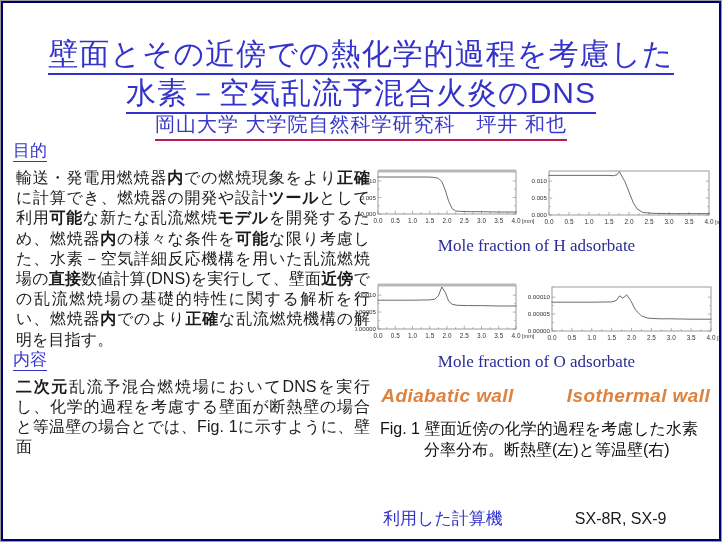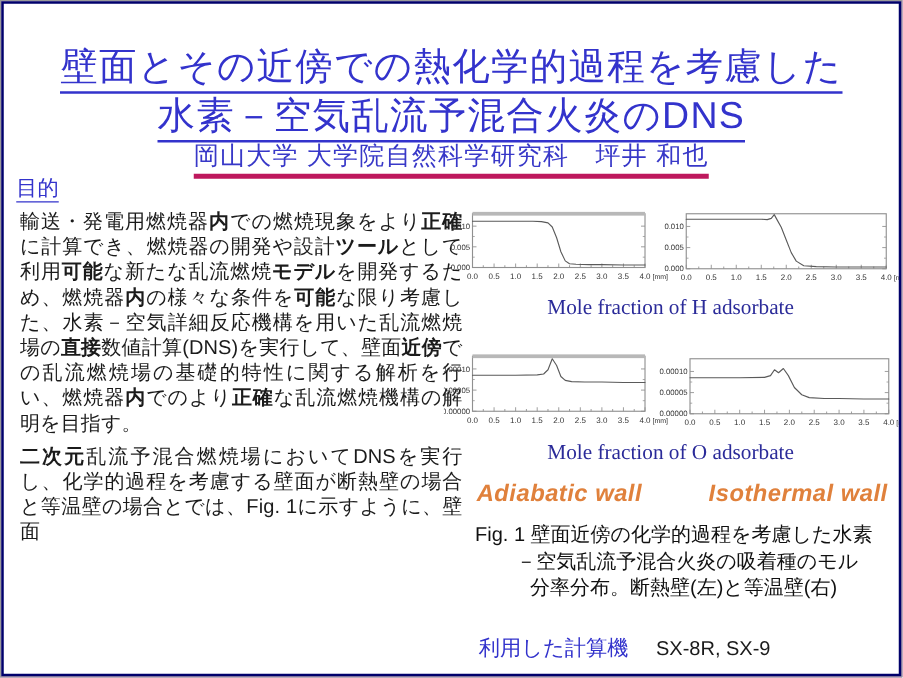--- a/index.html
+++ b/index.html
@@ -1,25 +1,25 @@
 <!DOCTYPE html>
 <html><head>
 <meta charset="utf-8">
 <style>
   html,body{margin:0;padding:0;background:#c8c8c8;font-family:"Liberation Sans",sans-serif;}
-  .frame-outer{width:722px;height:542px;box-sizing:border-box;border:1px solid #9a9a9a;background:#701a75;}
+  .frame-outer{width:722px;height:542px;box-sizing:border-box;border:1px solid #9a9a9a;background:#c4b5fd;}
   .slide{position:relative;width:100%;height:100%;box-sizing:border-box;border:2px solid #00006b;background:#ffffff;overflow:hidden;}
 
   
   .title{position:absolute;left:0;top:33px;width:100%;text-align:center;color:#3333cc;
          font-size:30px;line-height:36px;font-weight:400;letter-spacing:1px;}
   .title .tline{display:inline-block;border-bottom:2px solid #3333cc;padding-bottom:1px;}
   .author{position:absolute;left:0;top:108px;width:100%;text-align:center;color:#3838c8;
           font-size:20px;font-weight:400;letter-spacing:1px;}
-  .author span{display:inline-block;border-bottom:4px solid #be185d;padding-bottom:1px;}
+  .author span{display:inline-block;border-bottom:2px solid #be185d;padding-bottom:1px;}
 
   
   .left-col{position:absolute;left:10px;top:138px;width:357px;}
   .sec-head{font-size:17px;line-height:20px;color:#3333cc;margin:0;}
   .sec-head span{display:inline-block;border-bottom:1px solid #3333cc;padding-bottom:0;}
   .sec-body{font-size:16px;line-height:20.2px;color:#1b1b1b;margin:6px 0 0 3px;
             text-align:justify;letter-spacing:0.1px;word-break:break-all;}
   .sec-body b{font-weight:700;}
 
   
@@ -28,21 +28,21 @@
   .cap{position:absolute;left:352px;width:363px;text-align:center;
        font-family:"Liberation Serif",serif;font-size:17px;color:#2b2b99;}
   .wall{position:absolute;top:382px;width:185px;text-align:center;
         font-size:19px;font-weight:700;color:#e0813c;letter-spacing:0.4px;font-style:italic;}
   .figcap{position:absolute;left:377px;top:415px;width:335px;font-size:16px;
           line-height:21px;color:#111;}
   .figcap .l2{padding-left:33px;}
   .figcap .l3{padding-left:44px;}
   .computer{position:absolute;left:380px;top:504px;font-size:17px;}
   .computer .lbl{color:#3333cc;border-bottom:1px solid #3333cc;padding-bottom:14px;}
-  .computer .val{color:#1b1b1b;font-size:16px;margin-left:22px;}
+  .computer .val{color:#1b1b1b;font-size:16px;margin-left:72px;}
 </style>
 </head>
 <body>
 
 <div class="frame-outer">
   <div class="slide">
 
     <div class="title">
       <span class="tline">壁面とその近傍での熱化学的過程を考慮した</span><br>
       <span class="tline">水素－空気乱流予混合火炎のDNS</span>
@@ -50,20 +50,23 @@
     <div class="author">
       <span>岡山大学 大学院自然科学研究科　坪井 和也</span>
     </div>
 
     <div class="left-col">
       <p class="sec-head">
         <span>目的</span>
       </p>
       <p class="sec-body"><span>輸送・発電用燃焼器</span><b>内</b><span>での燃焼現象をより</span><b>正確</b><span>に計算でき、燃焼器の開発や設計</span><b>ツール</b><span>として利用</span><b>可能</b><span>な新たな乱流燃焼</span><b>モデル</b><span>を開発するため、燃焼器</span><b>内</b><span>の様々な条件を</span><b>可能</b><span>な限り考慮した、水素－空気詳細反応機構を用いた乱流燃焼場の</span><b>直接</b><span>数値計算(DNS)を実行して、壁面</span><b>近傍</b><span>での乱流燃焼場の基礎的特性に関する解析を行い、燃焼器</span><b>内</b><span>でのより</span><b>正確</b><span>な乱流燃焼機構の解明を目指す。</span></p>
 
+      <p class="sec-head">
+        <span>内容</span>
+      </p>
 
       <p class="sec-body"><b>二次元</b><span>乱流予混合燃焼場においてDNSを実行し、化学的過程を考慮する壁面が断熱壁の場合と等温壁の場合とでは、Fig. 1に示すように、壁面</span></p>
     </div>
 
     <div class="plotbox" style="left:352px;top:159px;width:182px;height:66px;">
         <svg width="182" height="66">
           <rect x="23" y="9" width="138" height="43" fill="none" stroke="#909090" stroke-width="0.9"></rect>
           <rect x="23" y="7.5" width="138" height="3" fill="#b8b8b8"></rect>
           <line x1="23" y1="52" x2="23" y2="48.8" stroke="#909090" stroke-width="0.7"></line>
           <text x="23" y="61" text-anchor="middle" font-size="6.4" fill="#333" font-family="&quot;Liberation Sans&quot;,sans-serif">0.0</text>
@@ -249,21 +252,20 @@
       </div>
 
     <div class="cap" style="top:233px;">Mole fraction of H adsorbate</div>
     <div class="cap" style="top:349px;">Mole fraction of O adsorbate</div>
 
     <div class="wall" style="left:352px;">Adiabatic wall</div>
     <div class="wall" style="left:543px;">Isothermal wall</div>
 
     <div class="figcap">
       <div class="l1">Fig. 1 壁面近傍の化学的過程を考慮した水素</div>
-      <div class="l2">－空気乱流予混合火炎の吸着種のモル</div>
       <div class="l3">分率分布。断熱壁(左)と等温壁(右)</div>
     </div>
 
     <div class="computer">
       <span class="lbl">利用した計算機</span><span class="val">SX-8R, SX-9</span>
     </div>
 
   </div>
 </div>
 

